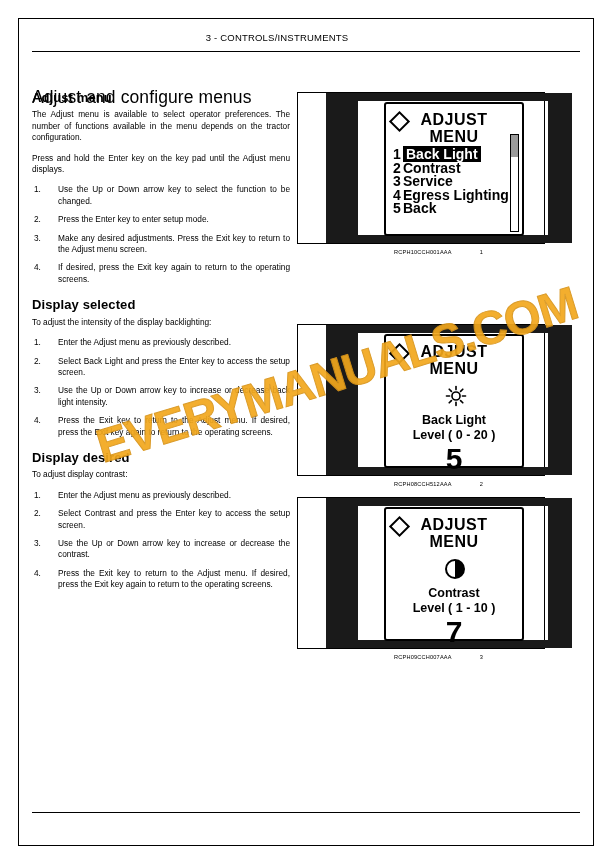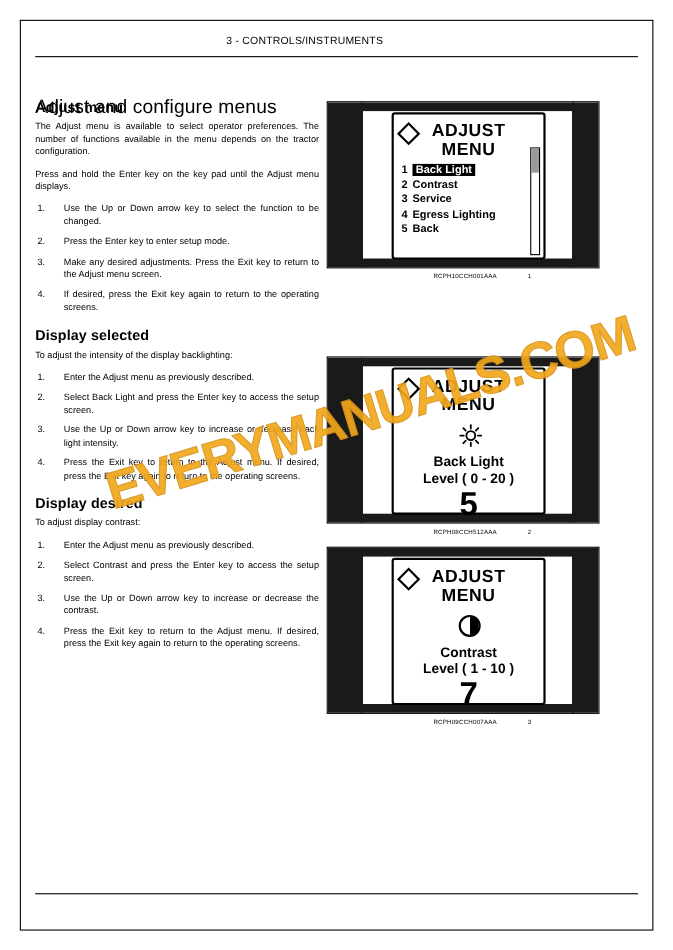--- a/index.html
+++ b/index.html
@@ -111,20 +111,21 @@
     width: 248px;
     box-sizing: border-box;
     border: 1px solid #000;
     background: #ffffff;
   }
   .fig-inner {
     position: relative;
     width: 100%;
     height: 100%;
     overflow: hidden;
+    margin-left: 28px;
   }
   .fig-caption {
     position: absolute;
     font-size: 5.6px;
     letter-spacing: 0.2px;
     color: #000;
   }
   .fig-caption .num {
     margin-left: 28px;
   }
@@ -142,21 +143,21 @@
   }
   .scr-title {
     text-align: center;
     font-weight: bold;
     font-size: 16px;
     line-height: 17px;
     letter-spacing: 0.5px;
   }
   .menu-list {
     margin-top: 3px;
-    font-size: 10px;
+    font-size: 14px;
     font-weight: bold;
     line-height: 13.5px;
     padding-left: 7px;
   }
   .menu-row { white-space: nowrap; }
   .menu-row .mnum { display: inline-block; width: 10px; }
   .menu-row.selected .mlabel {
     background: #000;
     color: #fff;
     padding: 0 3px;

